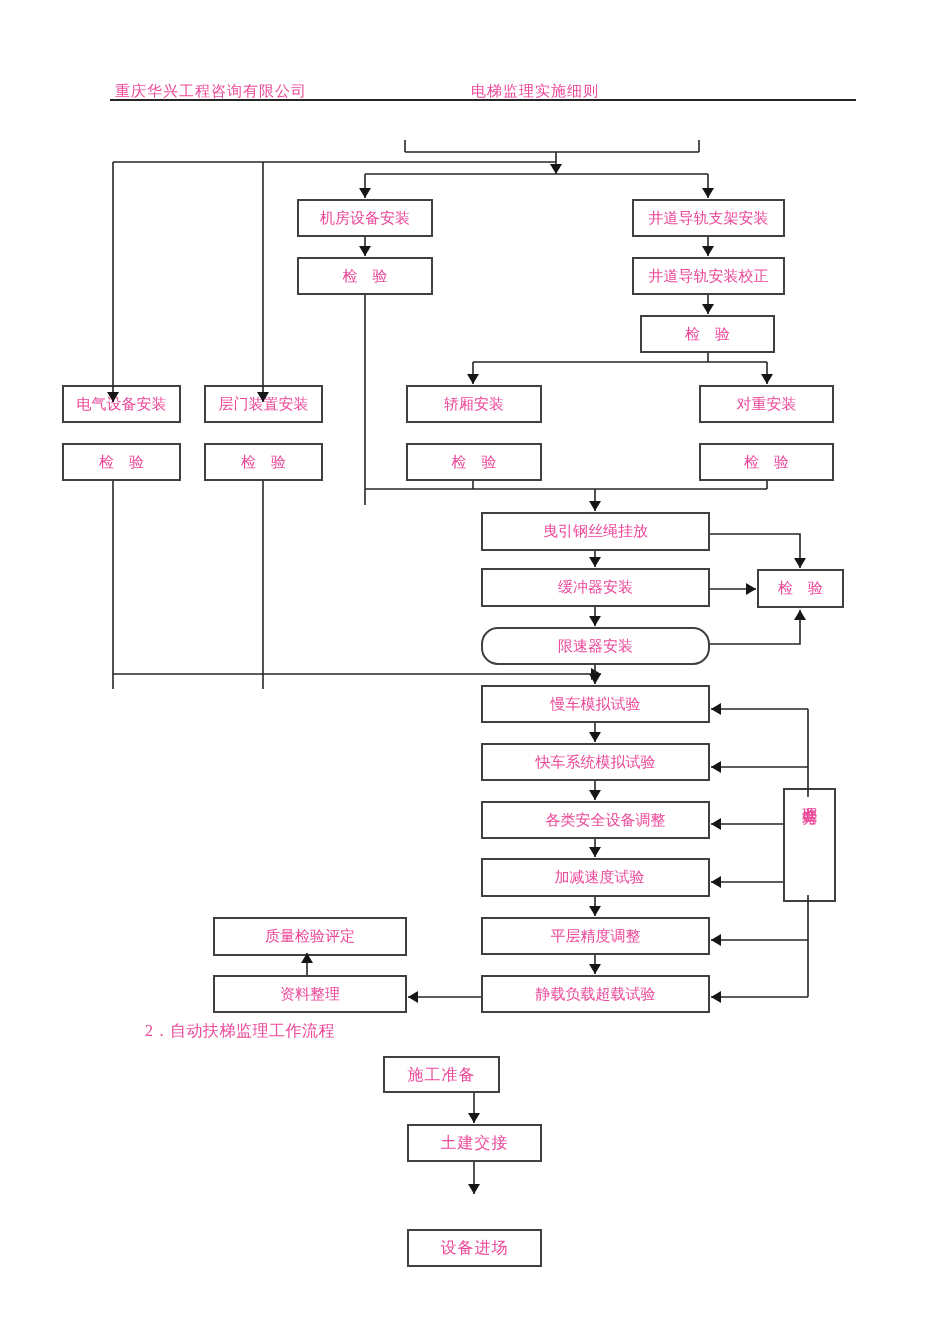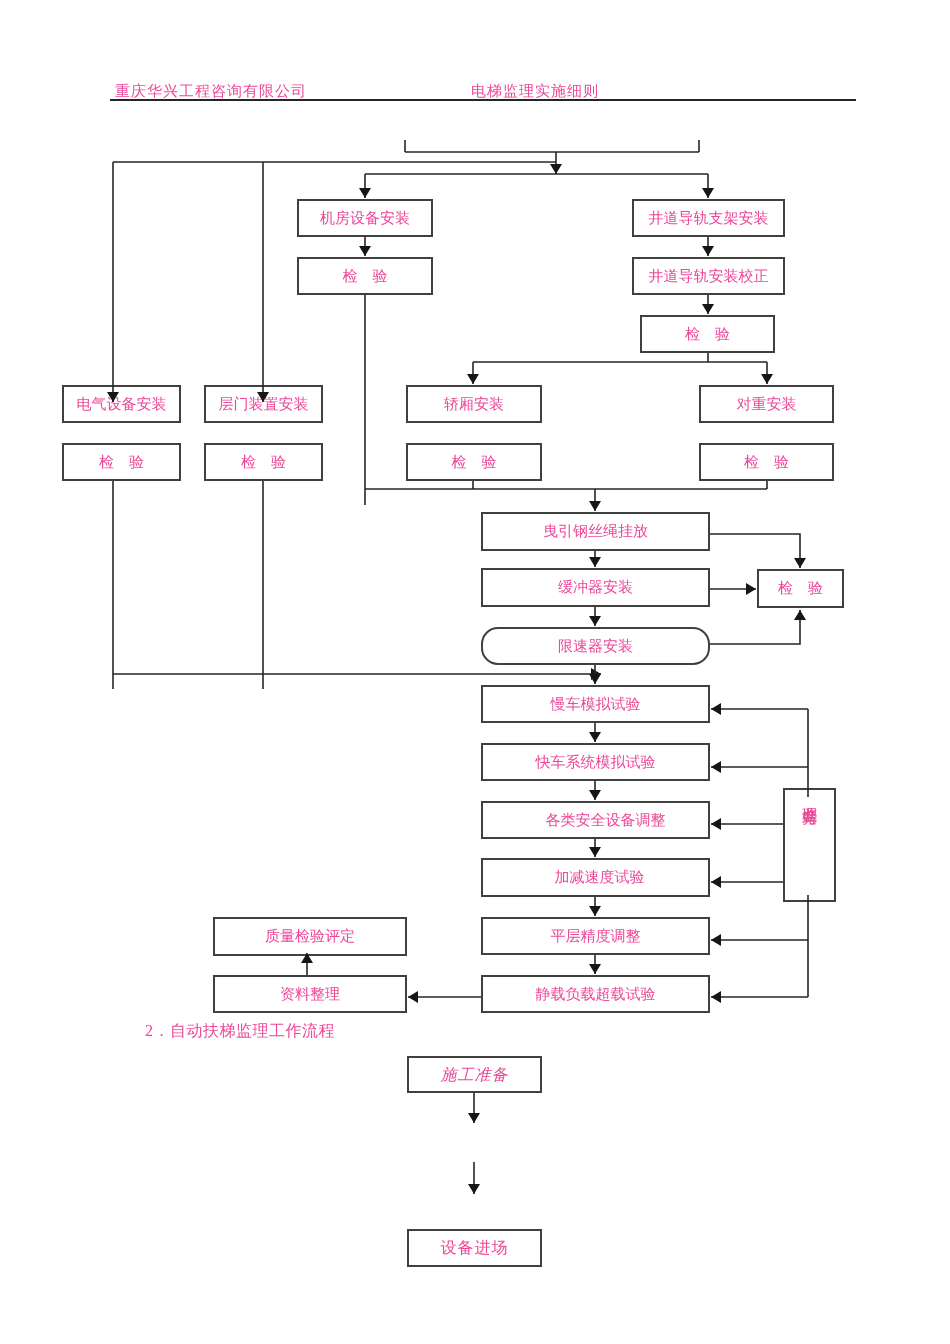--- a/index.html
+++ b/index.html
@@ -57,21 +57,22 @@
   <div class="node" style="left:481px;top:858px;width:229px;height:39px;padding-left:8px;">加减速度试验</div>
   <div class="node" style="left:481px;top:917px;width:229px;height:38px;">平层精度调整</div>
   <div class="node" style="left:481px;top:975px;width:229px;height:38px;">静载负载超载试验</div>
   <div class="node" style="left:213px;top:917px;width:194px;height:39px;">质量检验评定</div>
   <div class="node" style="left:213px;top:975px;width:194px;height:38px;">资料整理</div>
   <div class="node vert" style="left:783px;top:788px;width:53px;height:114px;">
     <span class="vert-text">监理旁站</span>
   </div>
 
   <div class="section-label">2．自动扶梯监理工作流程</div>
-  <div class="node big" style="left:407px;top:1056px;width:135px;height:37px;font-style:italic;">施工准备</div>
+  <div class="node big" style="left:383px;top:1056px;width:117px;height:37px;">施工准备</div>
+  <div class="node big" style="left:407px;top:1124px;width:135px;height:38px;">土建交接</div>
   <div class="node big" style="left:407px;top:1229px;width:135px;height:38px;">设备进场</div>
 
   <div class="page-number">3</div>
 
   <svg class="wires" width="950" height="1344" viewBox="0 0 950 1344">
     <defs>
       <marker id="arr" viewBox="0 0 10 12" refX="10" refY="6" markerWidth="10" markerHeight="12" orient="auto" markerUnits="userSpaceOnUse">
         <path d="M0,0 L10,6 L0,12 Z" style="fill:#161616;stroke:none;"></path>
       </marker>
     </defs>

